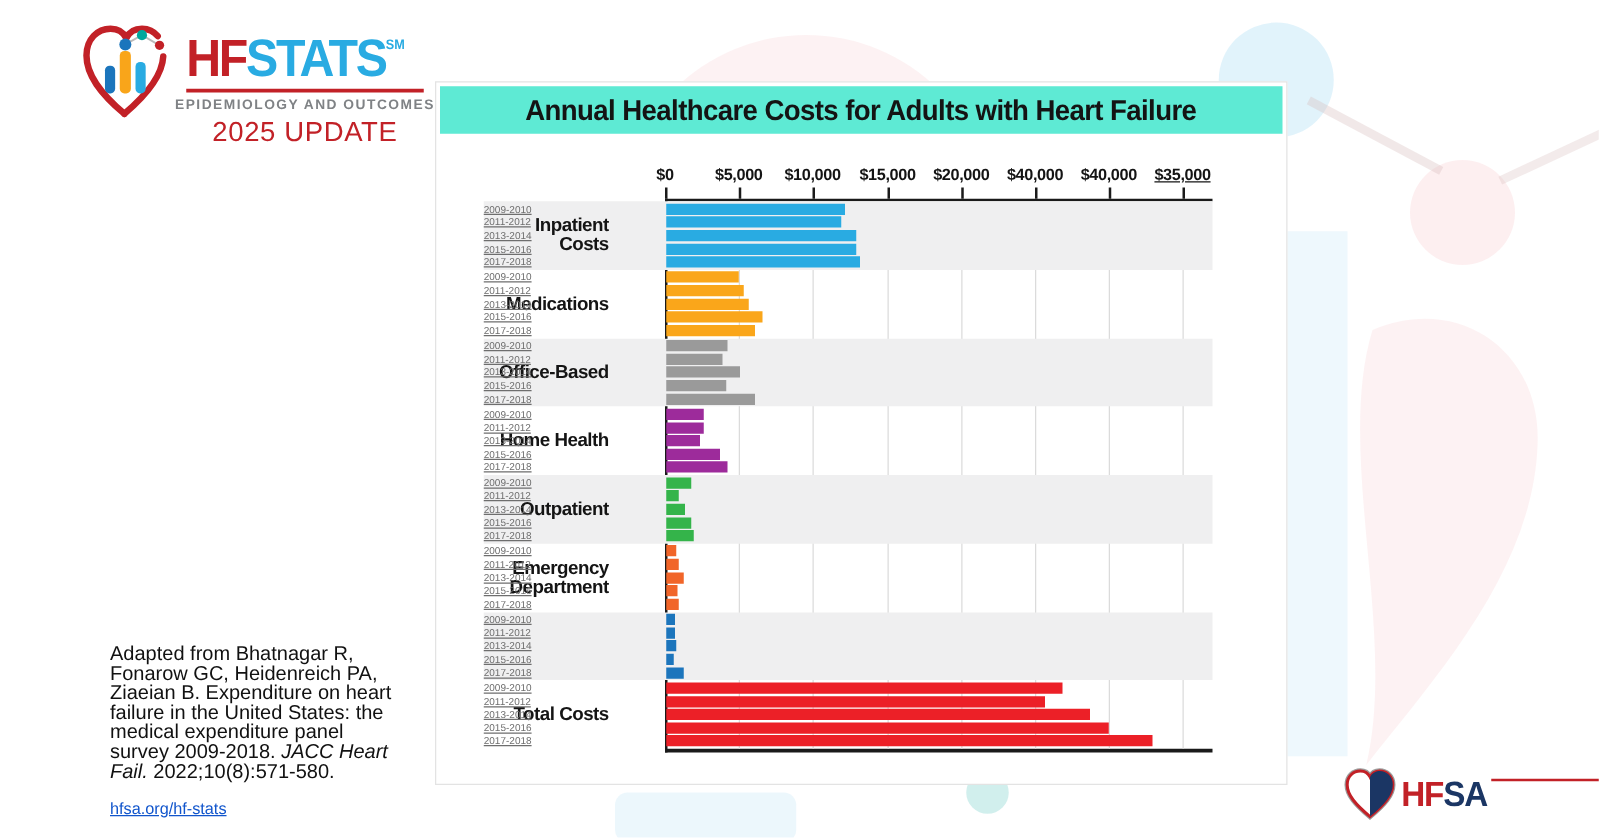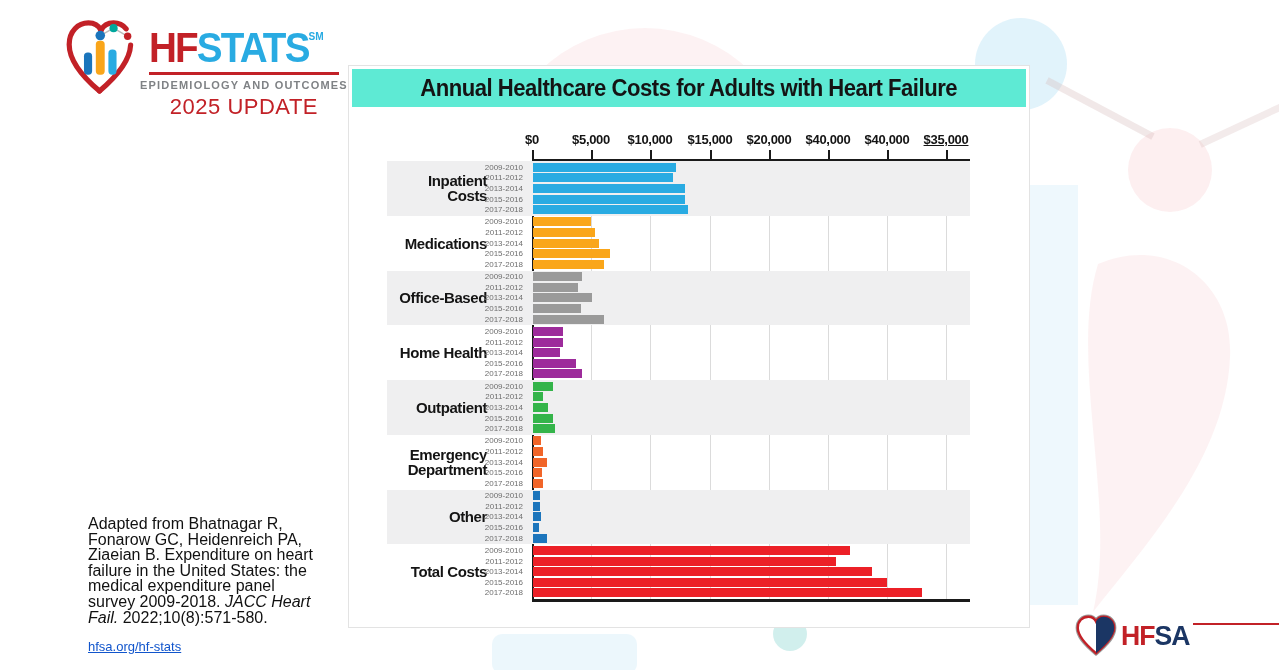--- a/index.html
+++ b/index.html
@@ -51,21 +51,21 @@
   .tick-label { position:absolute; top:66px; width:80px; text-align:center; font-size:13px; font-weight:bold; color:#141414; letter-spacing:-0.3px; }
   .tick-mark { position:absolute; top:84px; width:1.5px; height:9px; background:#1a1a1a; }
   .gridline { position:absolute; top:95px; width:1px; height:438px; background:#DBDBDB; }
 
   .groups { position:absolute; left:38px; top:95px; width:583px; height:438px; display:flex; flex-direction:column; }
   .group { position:relative; flex:1; }
   .group.band { background:#EFEFF0; }
   .cat-label { position:absolute; left:0; top:0; bottom:0; width:100px; display:flex; align-items:center; justify-content:flex-end; text-align:right; font-size:15px; font-weight:bold; color:#141414; line-height:15px; letter-spacing:-0.4px; }
   .rows { position:absolute; inset:0; display:flex; flex-direction:column; justify-content:space-evenly; }
   .row { display:flex; align-items:center; height:9px; }
-  .year { width:141px; padding-right:5px; text-align:right; font-size:8px; color:#6E6E6E; letter-spacing:0; white-space:nowrap; }
+  .year { width:141px; padding-right:5px; text-align:left; font-size:8px; color:#6E6E6E; letter-spacing:0; white-space:nowrap;text-decoration:underline; }
   .bar { height:9px; margin-left:5px; }
 
   
   .hfsa { position:absolute; left:1072px; top:611px; z-index:3; display:flex; align-items:center; }
   .hfsa .mark { width:48px; height:48px; margin-right:1px; }
   .hfsa .col { display:flex; flex-direction:row; }
   .hfsa .word { font-weight:bold; font-size:28px; line-height:27px; letter-spacing:-1px; transform:scaleX(0.95); transform-origin:left; }
   .hfsa .hf { color:#C22127; }
   .hfsa .sa { color:#1B3664; }
   .hfsa .redline { height:2px; background:#C22127; width:110px; margin:1px 0; }
@@ -287,21 +287,20 @@
               <div class="year">2015-2016</div>
               <div class="bar" style="width: 9px; background: rgb(241, 101, 41);"></div>
             </div>
             <div class="row">
               <div class="year">2017-2018</div>
               <div class="bar" style="width: 10px; background: rgb(241, 101, 41);"></div>
             </div>
           </div>
         </div>
         <div class="group band" style="background: rgb(239, 239, 240);">
-          <div class="cat-label">Other</div>
           <div class="rows">
             <div class="row">
               <div class="year">2009-2010</div>
               <div class="bar" style="width: 7px; background: rgb(28, 117, 188);"></div>
             </div>
             <div class="row">
               <div class="year">2011-2012</div>
               <div class="bar" style="width: 7px; background: rgb(28, 117, 188);"></div>
             </div>
             <div class="row">

